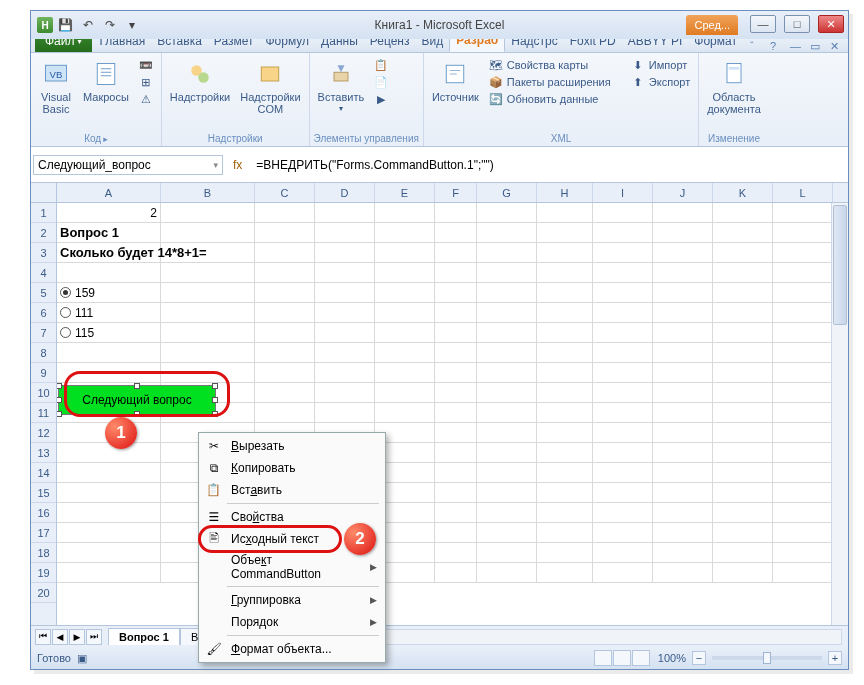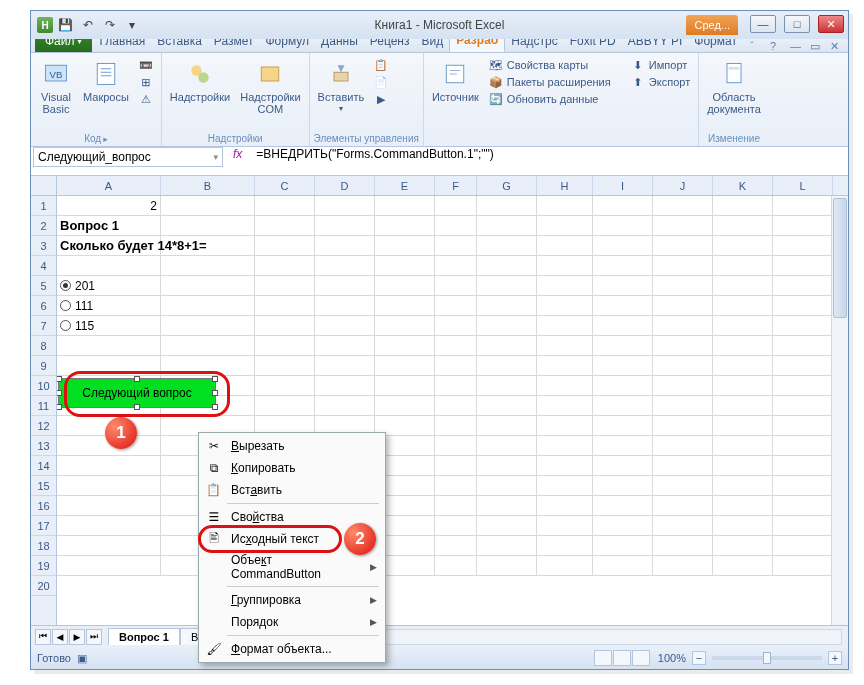--- a/index.html
+++ b/index.html
@@ -36,23 +36,23 @@
 .rgroup-label .launcher{font-size:9px;color:#6a8fbf;cursor:pointer;}
 .rbtn-big{display:flex;flex-direction:column;align-items:center;gap:2px;padding:4px 4px;cursor:pointer;border-radius:3px;min-width:42px;text-align:center;line-height:1.1;}
 .rbtn-big.active{background:linear-gradient(#ffe8b0,#ffd27a);border:1px solid #e3a841;}
 .rbtn-big .ricon{width:30px;height:30px;display:flex;align-items:center;justify-content:center;}
 .rbtn-big svg{width:28px;height:28px;}
 .rbtn-small{display:flex;align-items:center;gap:4px;padding:1px 4px;cursor:pointer;border-radius:2px;white-space:nowrap;}
 .rbtn-small .sicon{width:14px;height:14px;flex-shrink:0;display:flex;align-items:center;justify-content:center;}
 .rcol{display:flex;flex-direction:column;gap:1px;padding-top:2px;}
 
 
-.fbar{height:29px;display:flex;align-items:flex-start;border-bottom:1px solid #b3c6dd;font-size:12px;background:#fff;}
+.fbar{height:36px;display:flex;align-items:center;border-bottom:1px solid #b3c6dd;font-size:12px;background:#fff;}
 .namebox{width:190px;height:20px;border:1px solid #b3c6dd;padding:0 4px;display:flex;align-items:center;justify-content:space-between;margin:0 2px;}
-.fx{padding:0 8px;color:#a21caf;font-style:italic;cursor:pointer;}
+.fx{padding:0 8px;color:#a16207;cursor:pointer;}
 .formula-input{flex:1;padding:0 6px;}
 
 
 .sheet-area{flex:1;position:relative;overflow:hidden;display:flex;}
 .rowhdrs{width:26px;background:#e8eff8;border-right:1px solid #b3c6dd;}
 .corner{height:20px;border-bottom:1px solid #b3c6dd;background:#e8eff8;}
 .rowhdr{height:20px;border-bottom:1px solid #cdd9ea;display:flex;align-items:center;justify-content:center;font-size:11px;color:#3a5a88;}
 .gridwrap{flex:1;position:relative;overflow:hidden;}
 .colhdrs{height:20px;display:flex;background:#e8eff8;border-bottom:1px solid #b3c6dd;}
 .colhdr{border-right:1px solid #cdd9ea;display:flex;align-items:center;justify-content:center;font-size:11px;color:#3a5a88;}
@@ -283,20 +283,23 @@
           <div class="rbtn-small">
               <span class="sicon">⬇</span>
               <span>Импорт</span>
             </div>
           <div class="rbtn-small">
               <span class="sicon">⬆</span>
               <span>Экспорт</span>
             </div>
         </div>
       </div>
+      <div class="rgroup-label">
+          <span>XML</span>
+        </div>
     </div>
 
     <div class="rgroup" style="border-right:none">
       <div class="rgroup-body">
         <div class="rbtn-big">
           <div class="ricon">
               <svg viewBox="0 0 32 32">
                 <rect x="8" y="4" width="16" height="22" fill="#fff" stroke="#5a8fc6"></rect>
                 <rect x="10" y="8" width="12" height="3" fill="#cde3f7"></rect>
               </svg>
@@ -418,21 +421,21 @@
             <div class="cell cI"></div>
             <div class="cell cJ"></div>
             <div class="cell cK"></div>
             <div class="cell cL"></div>
           </div>
 
 
         <div class="gridrow">
             <div class="cell cA">
               <span class="radio checked"></span>
-              <span>201</span>
+              <span>159</span>
             </div>
             <div class="cell cB"></div>
             <div class="cell cC"></div>
             <div class="cell cD"></div>
             <div class="cell cE"></div>
             <div class="cell cF"></div>
             <div class="cell cG"></div>
             <div class="cell cH"></div>
             <div class="cell cI"></div>
             <div class="cell cJ"></div>

